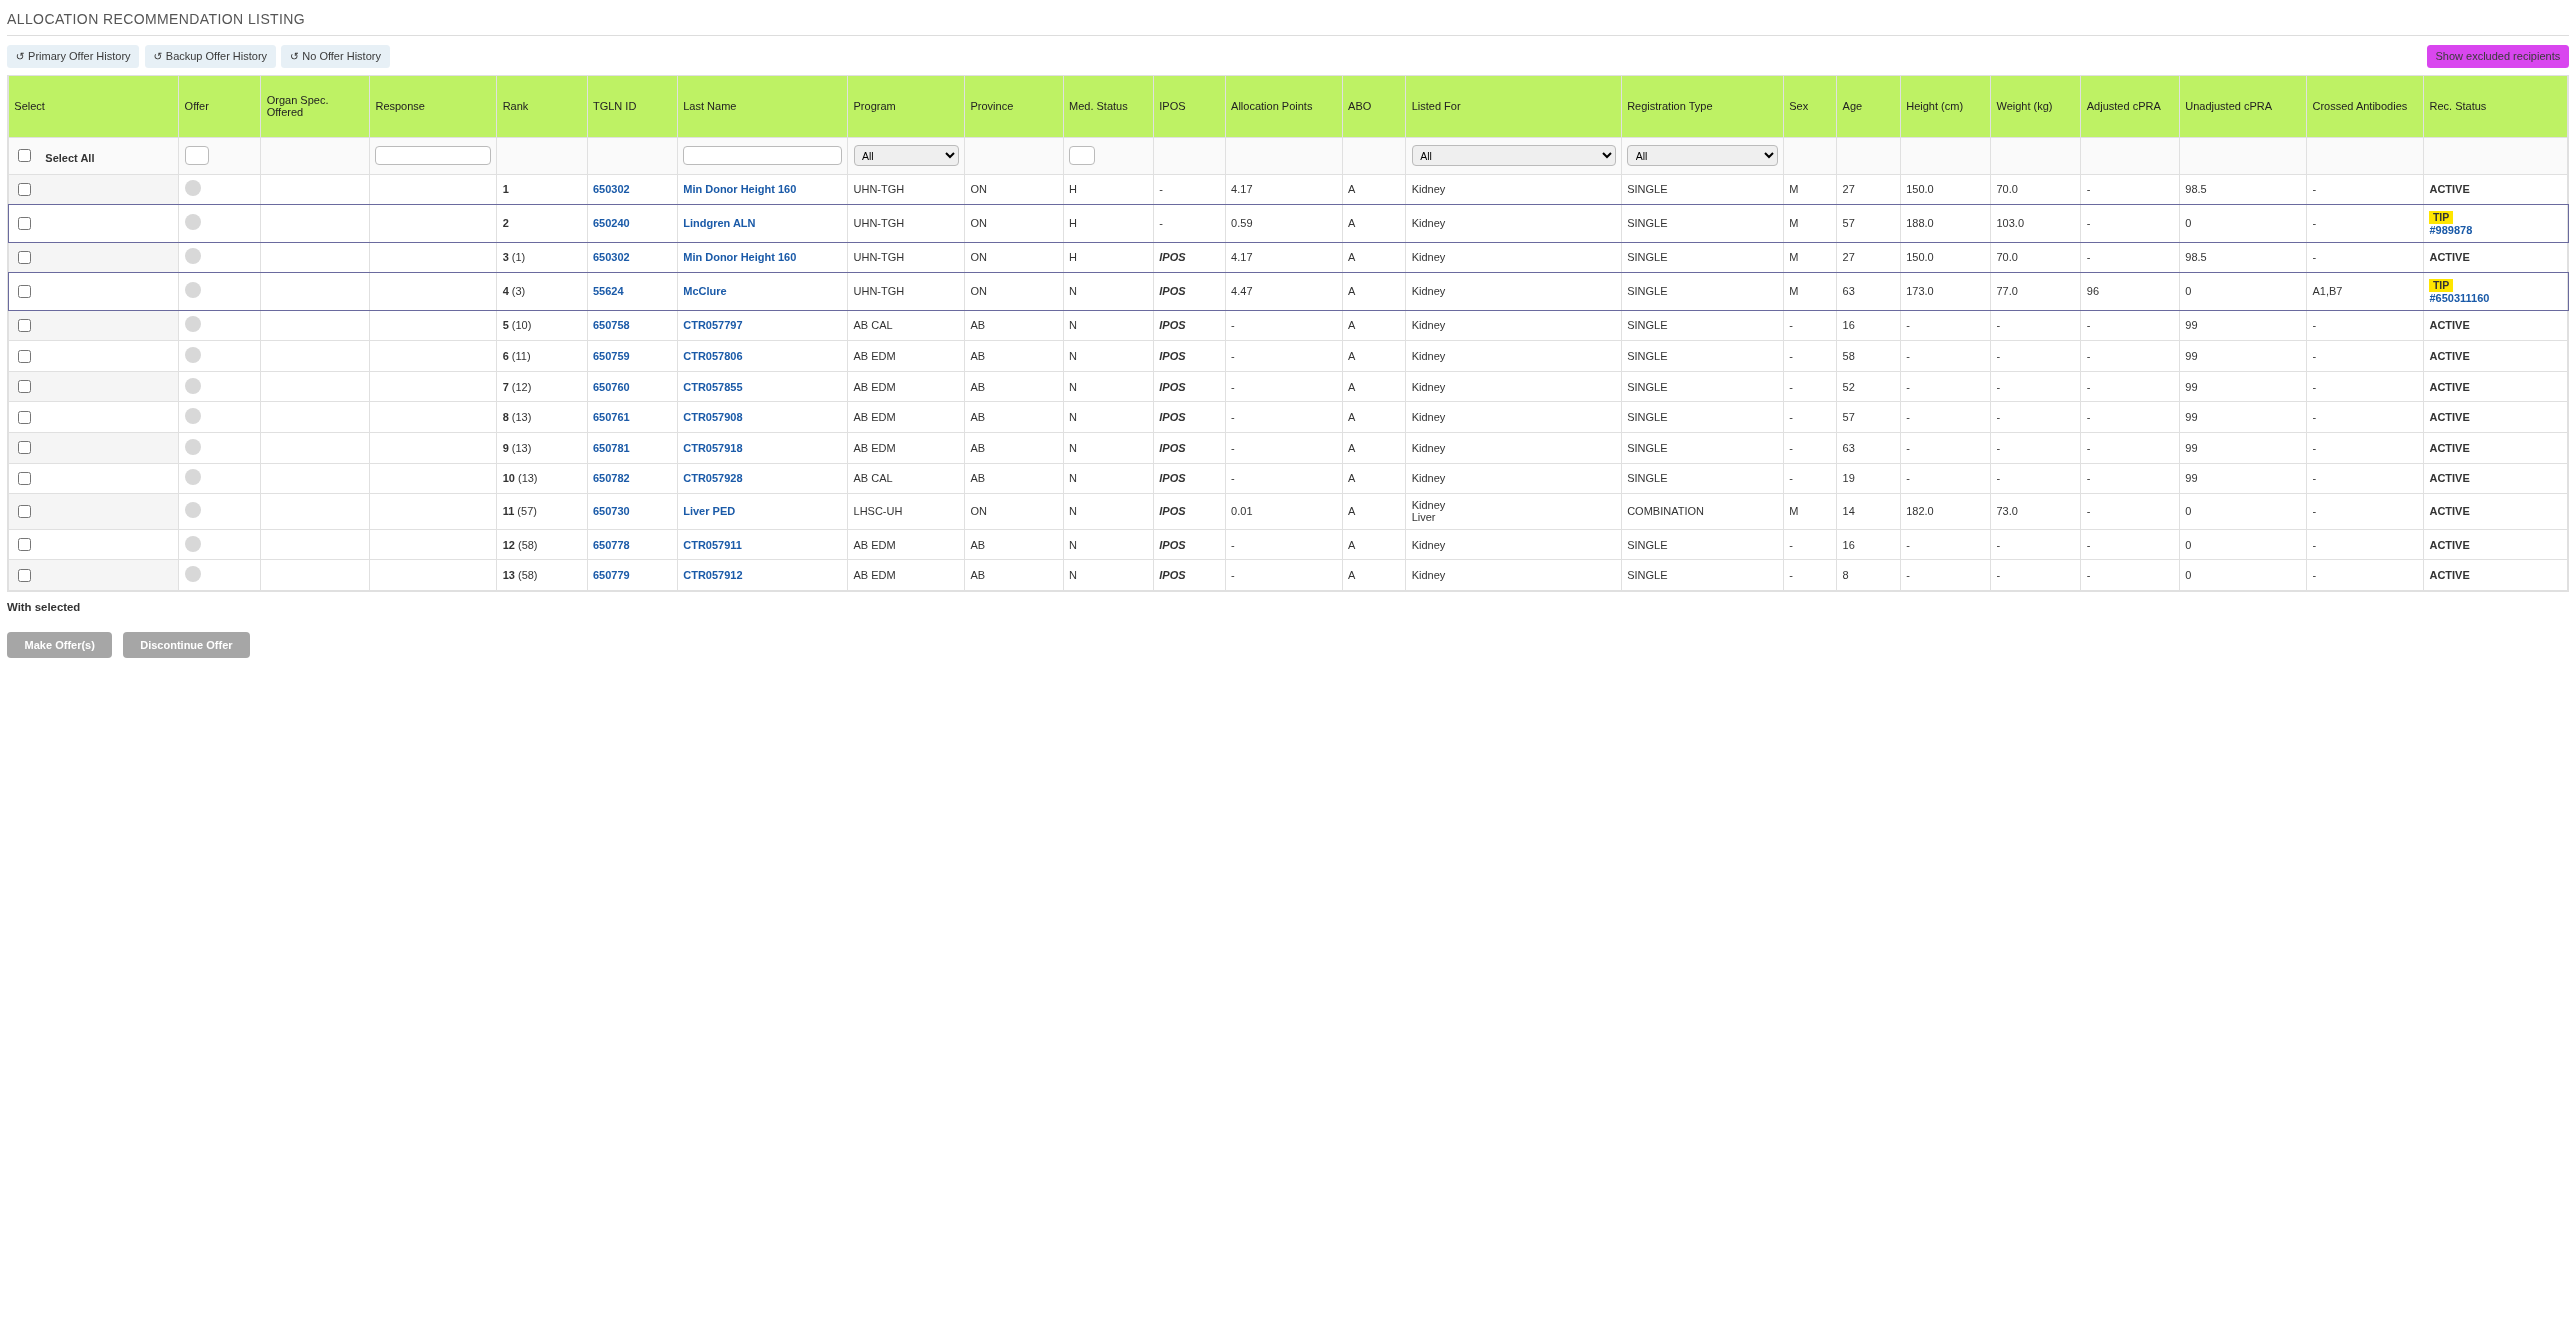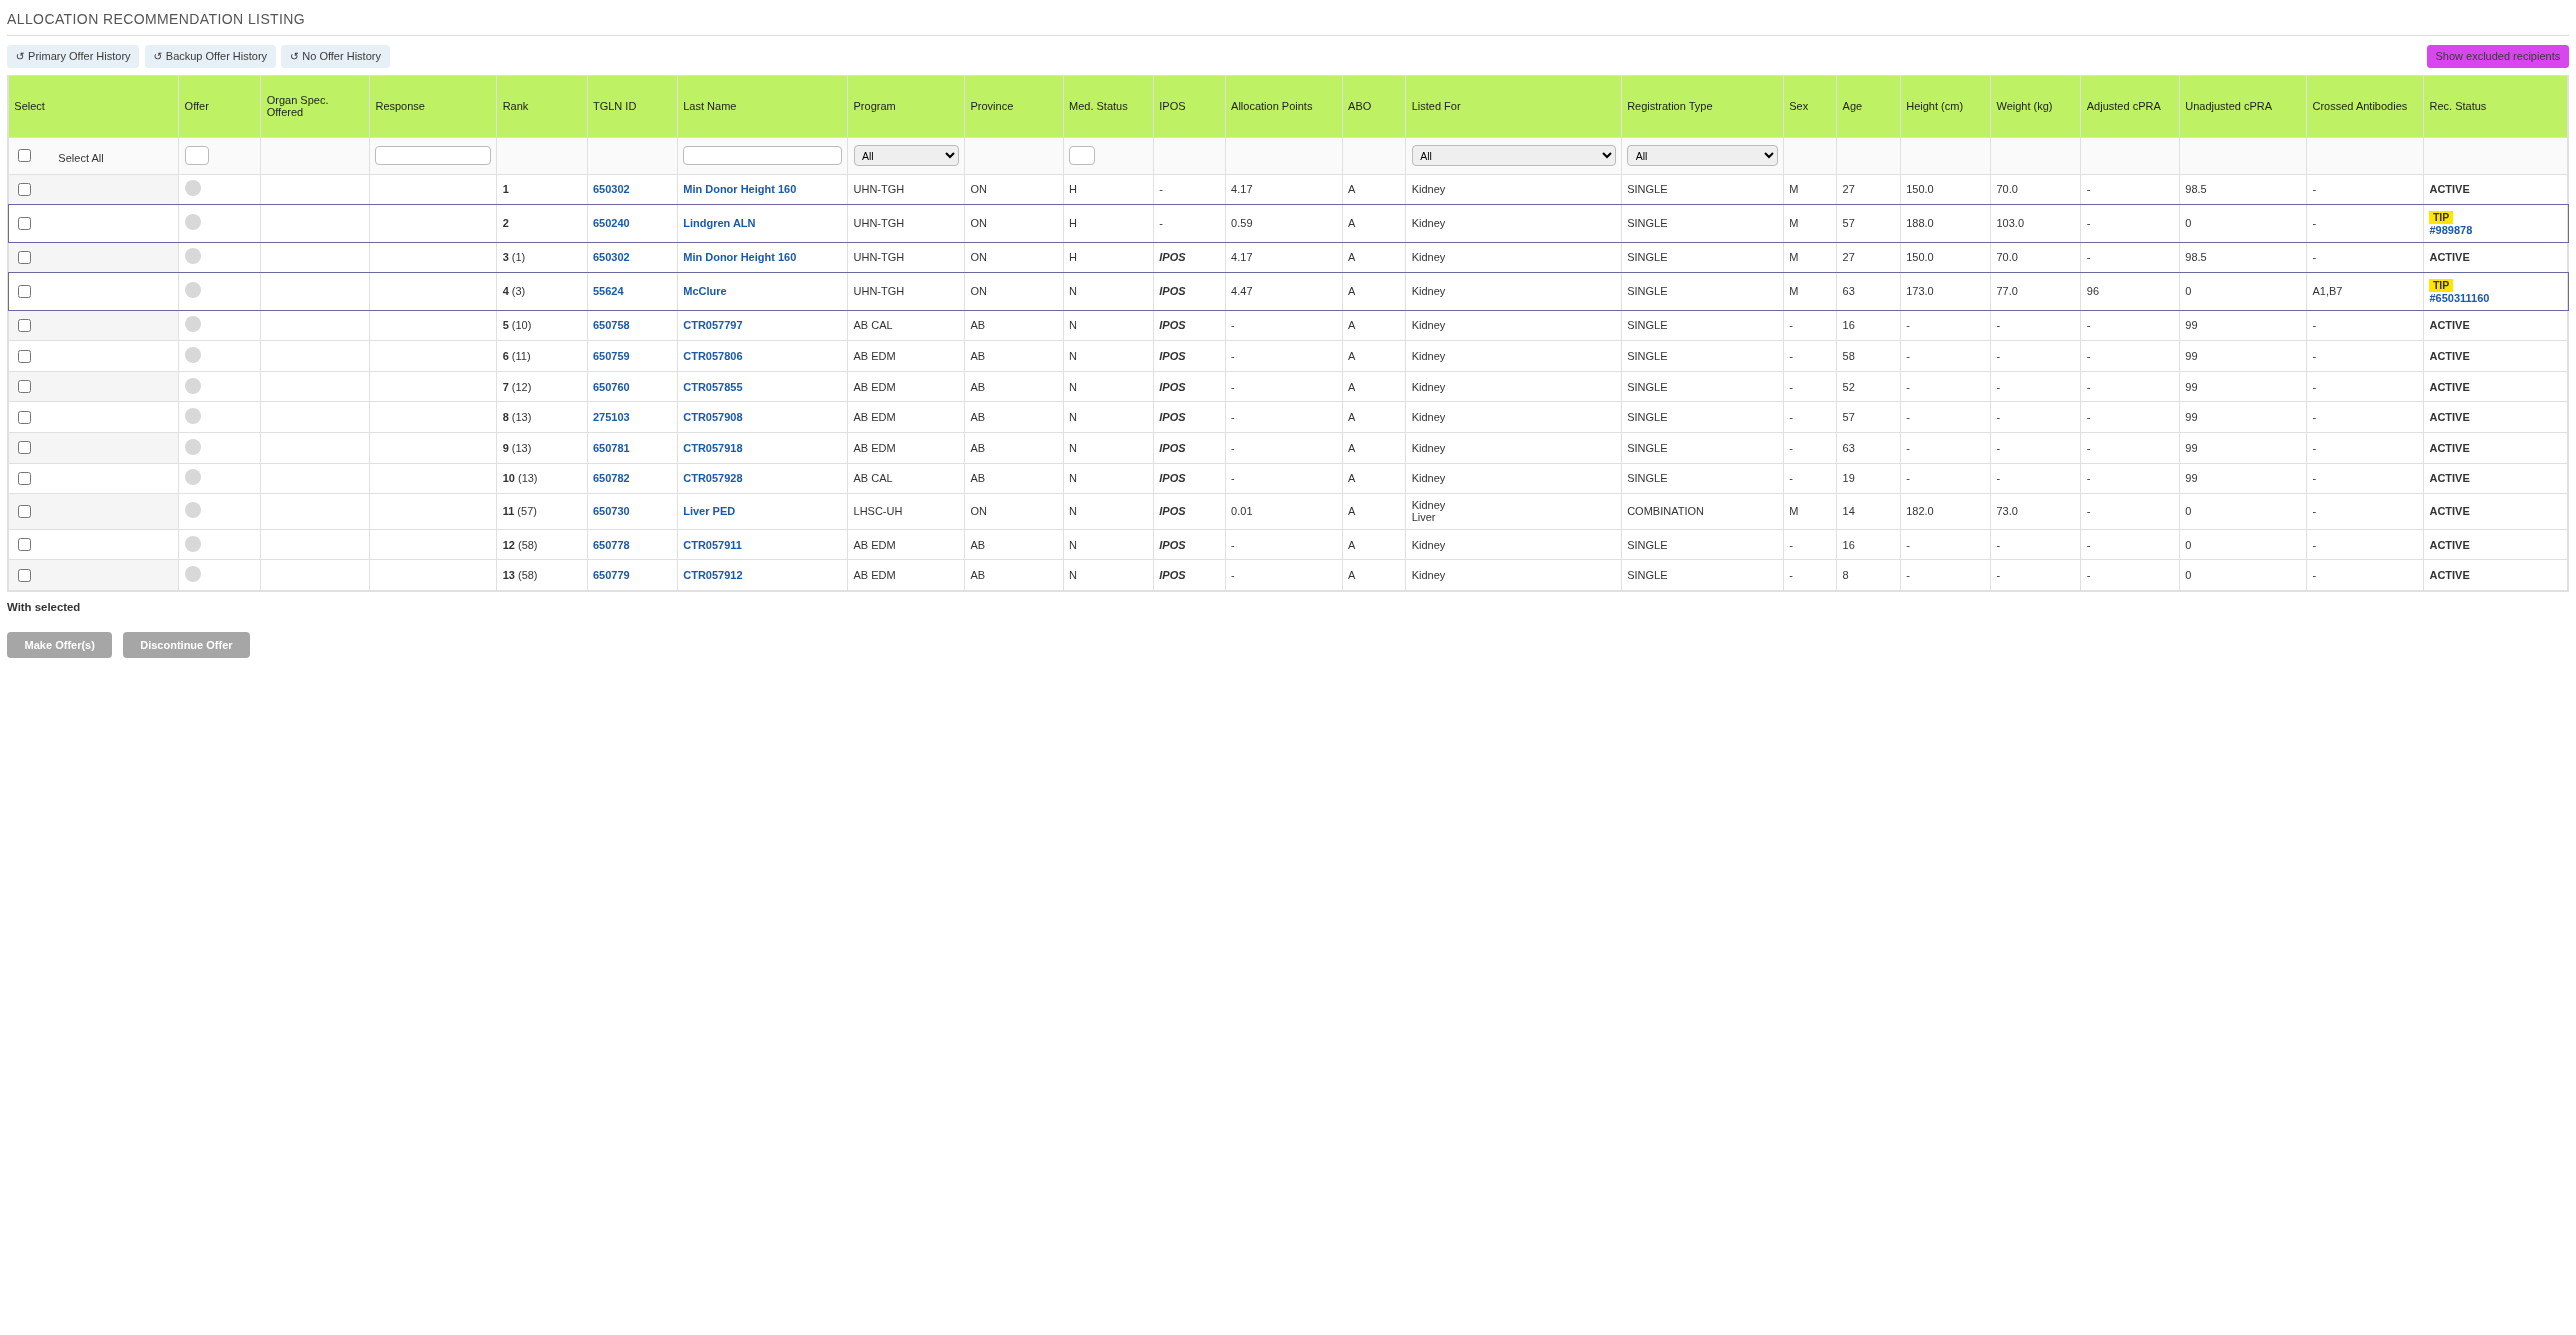--- a/index.html
+++ b/index.html
@@ -107,21 +107,21 @@
     background:#a6a6a6;
     color:#fff;
     border:none;
     padding:7px 17.6px;
     border-radius:4px;
     margin-right:7px;
     font-weight:700;
     cursor:pointer;
     font-size:11px;
   }
-  .sel-all-cell label { font-weight:400; margin-left:21px; }
+  .sel-all-cell label { font-weight:700; margin-left:8px; }
   .hist-icon { font-size:10.5px; }
   .table-wrap { border:0.9px solid #e0e0e0; border-top:none; }
 </style>
 </head>
 <body>
 
 <div class="section-title">ALLOCATION RECOMMENDATION LISTING</div>
 
 <div class="toolbar">
   <div class="toolbar-left">
@@ -400,21 +400,21 @@
           <td class="center">99</td>
           <td class="center">-</td>
           <td class="center"><span class="status-active">ACTIVE</span></td>
         </tr>
         <tr class="data-row">
           <td class="center"><input type="checkbox" style=""></td>
           <td class="center"><span class="offer-dot"></span></td>
           <td></td>
           <td></td>
           <td class="center"><span class="rank-main">8</span> <span class="rank-sub">(13)</span></td>
-          <td><span class="link">275103</span></td>
+          <td><span class="link">650761</span></td>
           <td><span class="link">CTR057908</span></td>
           <td>AB EDM</td>
           <td>AB</td>
           <td class="center">N</td>
           <td class="center"><span class="ipos">IPOS</span></td>
           <td>-</td>
           <td>A</td>
           <td>Kidney</td>
           <td>SINGLE</td>
           <td class="center">-</td>

